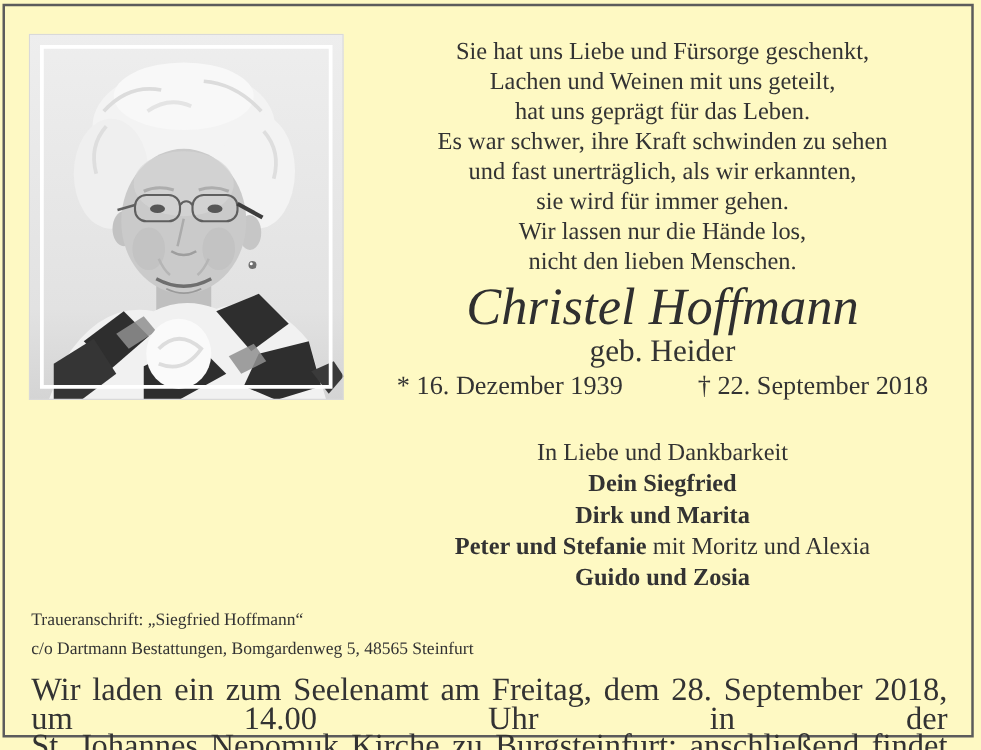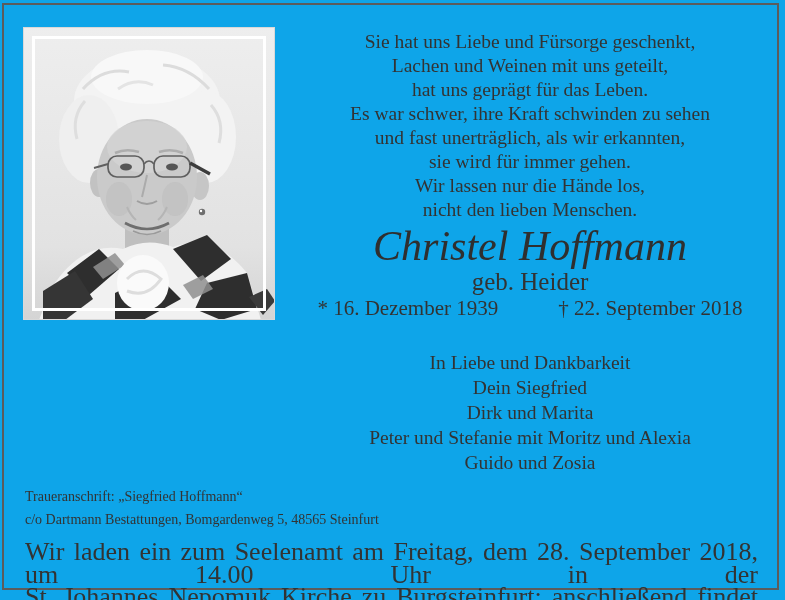--- a/index.html
+++ b/index.html
@@ -1,21 +1,21 @@
 <!DOCTYPE html>
 <html><head>
 <meta charset="utf-8">
 <style>
   * { box-sizing: border-box; }
   html, body { margin: 0; padding: 0; background: #ffffff; }
   .page {
     position: relative;
     width: 785px;
     height: 600px;
-    background: #0ea5e9;
+    background: #fef9c3;
     font-family: "Liberation Serif", serif;
     color: #333333;
     overflow: hidden;
   }
   .frame {
     position: absolute;
     left: 2px; top: 3px;
     width: 777px; height: 587px;
     border: 2px solid #5c5c5c;
   }
@@ -45,21 +45,21 @@
     margin-top: 2px;
     font-size: 21px;
     line-height: 24px;
     display: flex;
     justify-content: center;
     gap: 60px;
     white-space: nowrap;
   }
   .tribute { margin-top: 30px; font-size: 19.5px; line-height: 25px; }
   .family-line { font-size: 19.5px; line-height: 25px; white-space: nowrap; }
-  .family-line .b { font-weight: normal; }
+  .family-line .b { font-weight: bold; }
   .address {
     position: absolute;
     left: 25px; top: 486px;
     font-size: 14px;
     line-height: 22.5px;
     white-space: nowrap;
   }
   .service {
     position: absolute;
     left: 25px; top: 541px;

